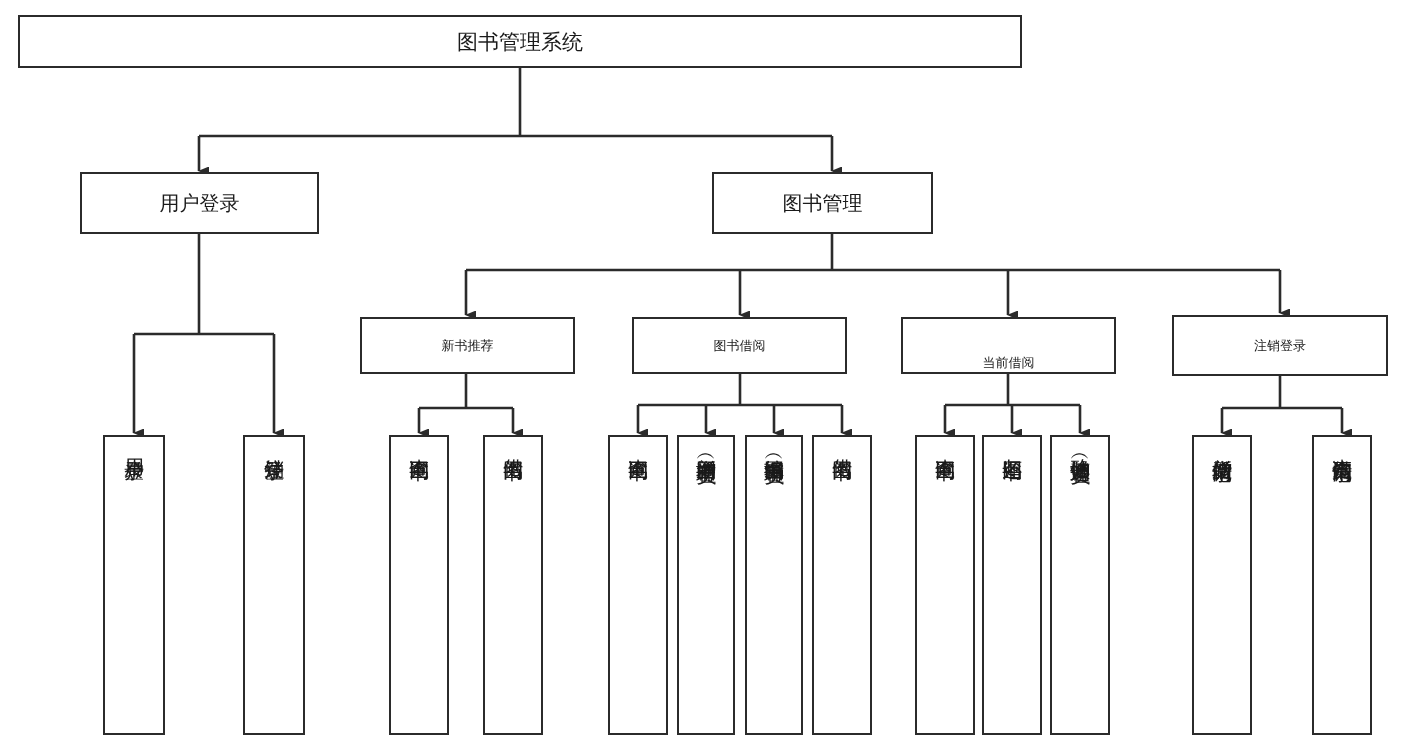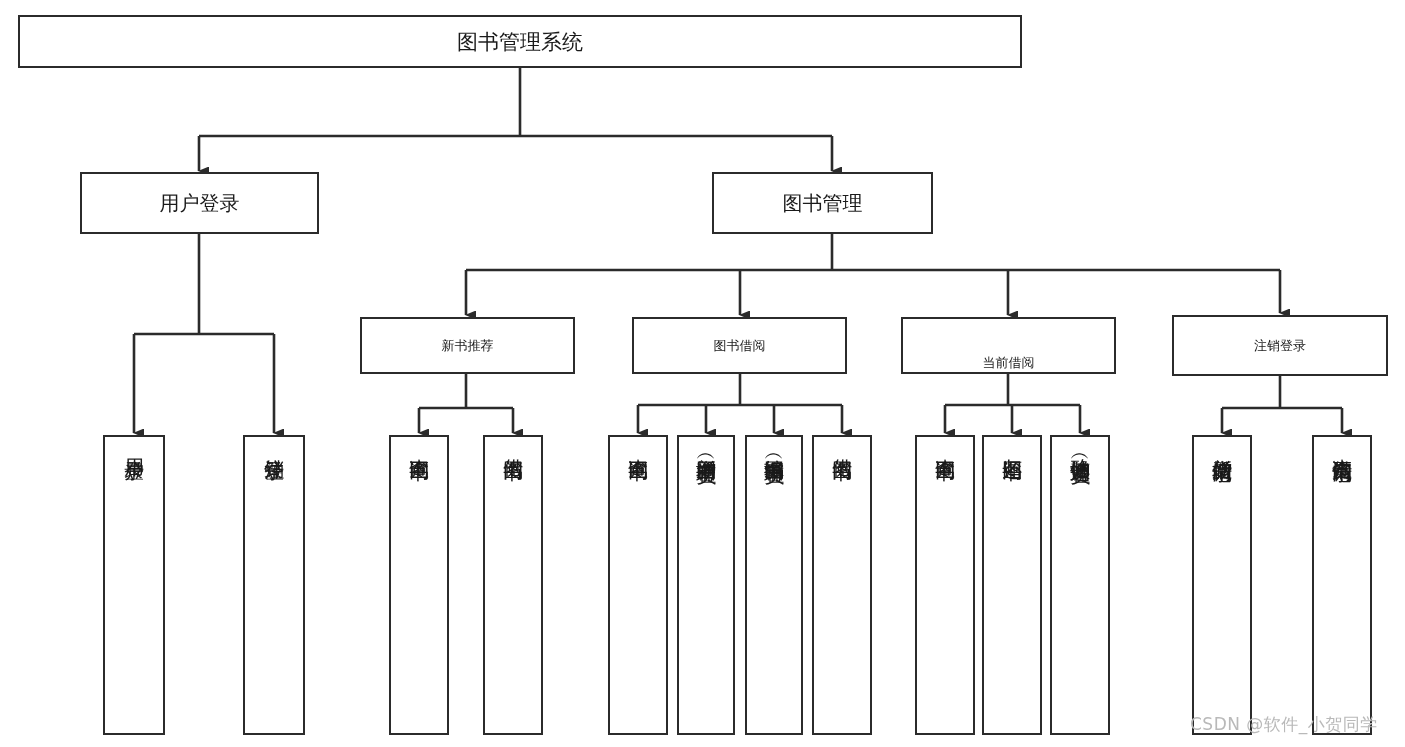--- a/index.html
+++ b/index.html
@@ -189,15 +189,14 @@
     <span class="vtext">确认归还（管理员）</span>
   </div>
 
   <div class="node leaf leaf-center" style="left:1192px; top:435px; width:60px; height:300px;">
     <span class="vtext">新增借阅记录</span>
   </div>
   <div class="node leaf leaf-center" style="left:1312px; top:435px; width:60px; height:300px;">
     <span class="vtext">查询借阅记录</span>
   </div>
 
-  <div class="watermark" style="left:1190px; top:713px;">CSDN @软件_小贺同学</div>
 
 </div>
 
 </body></html>

